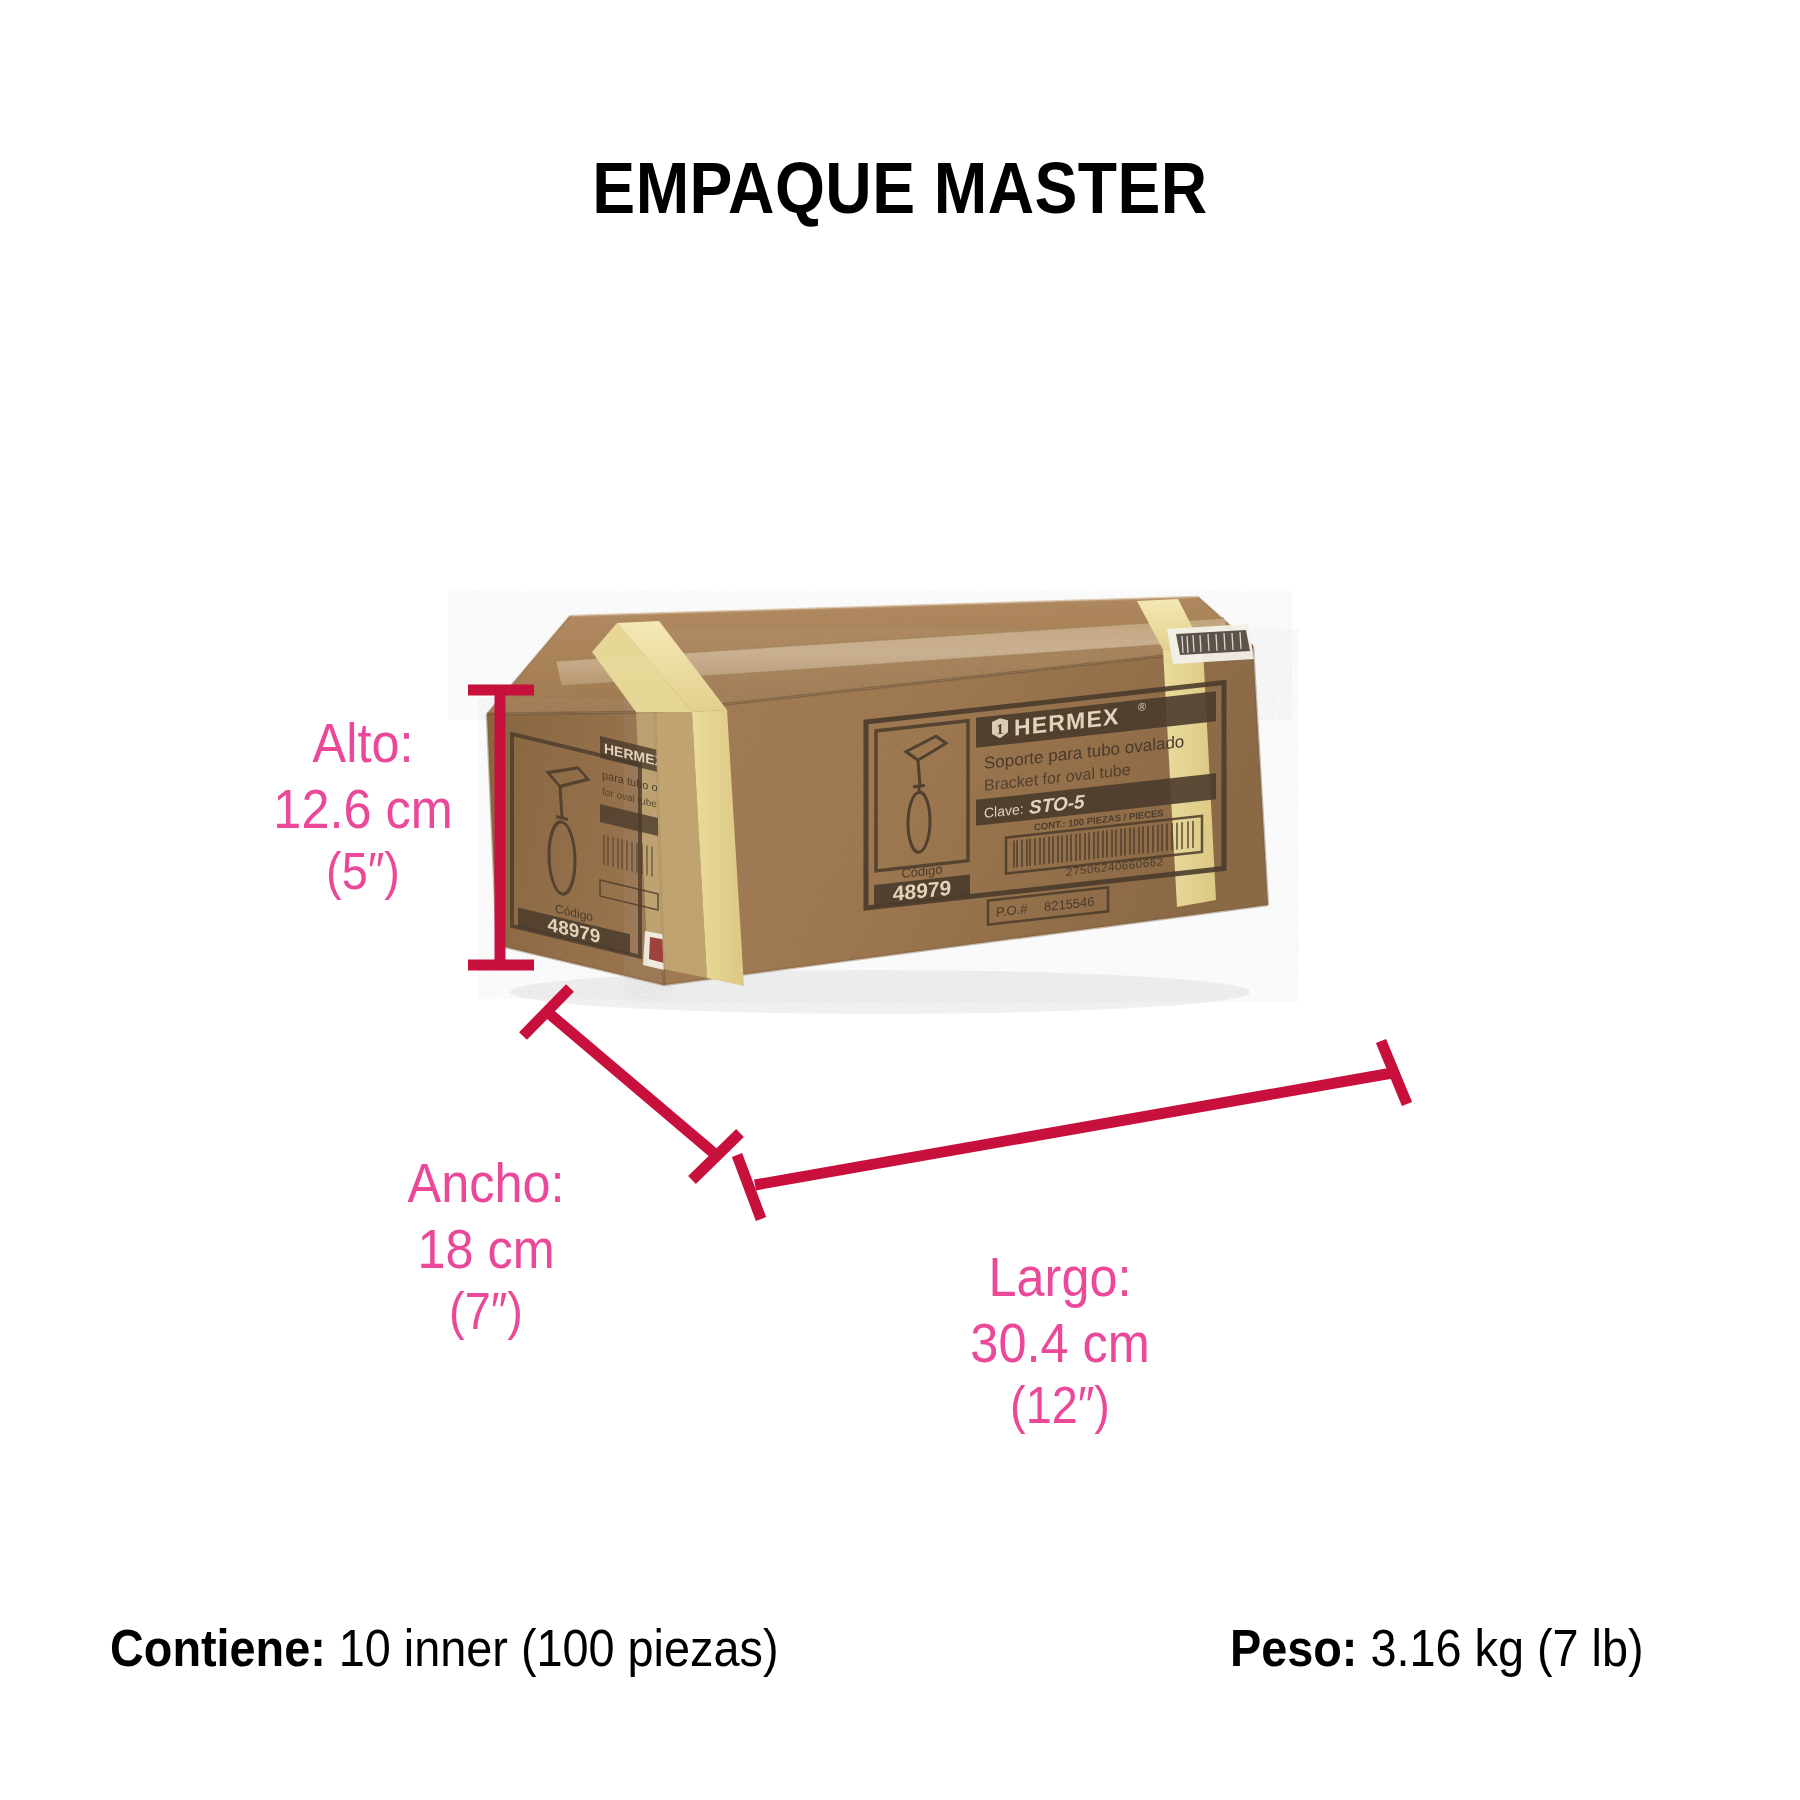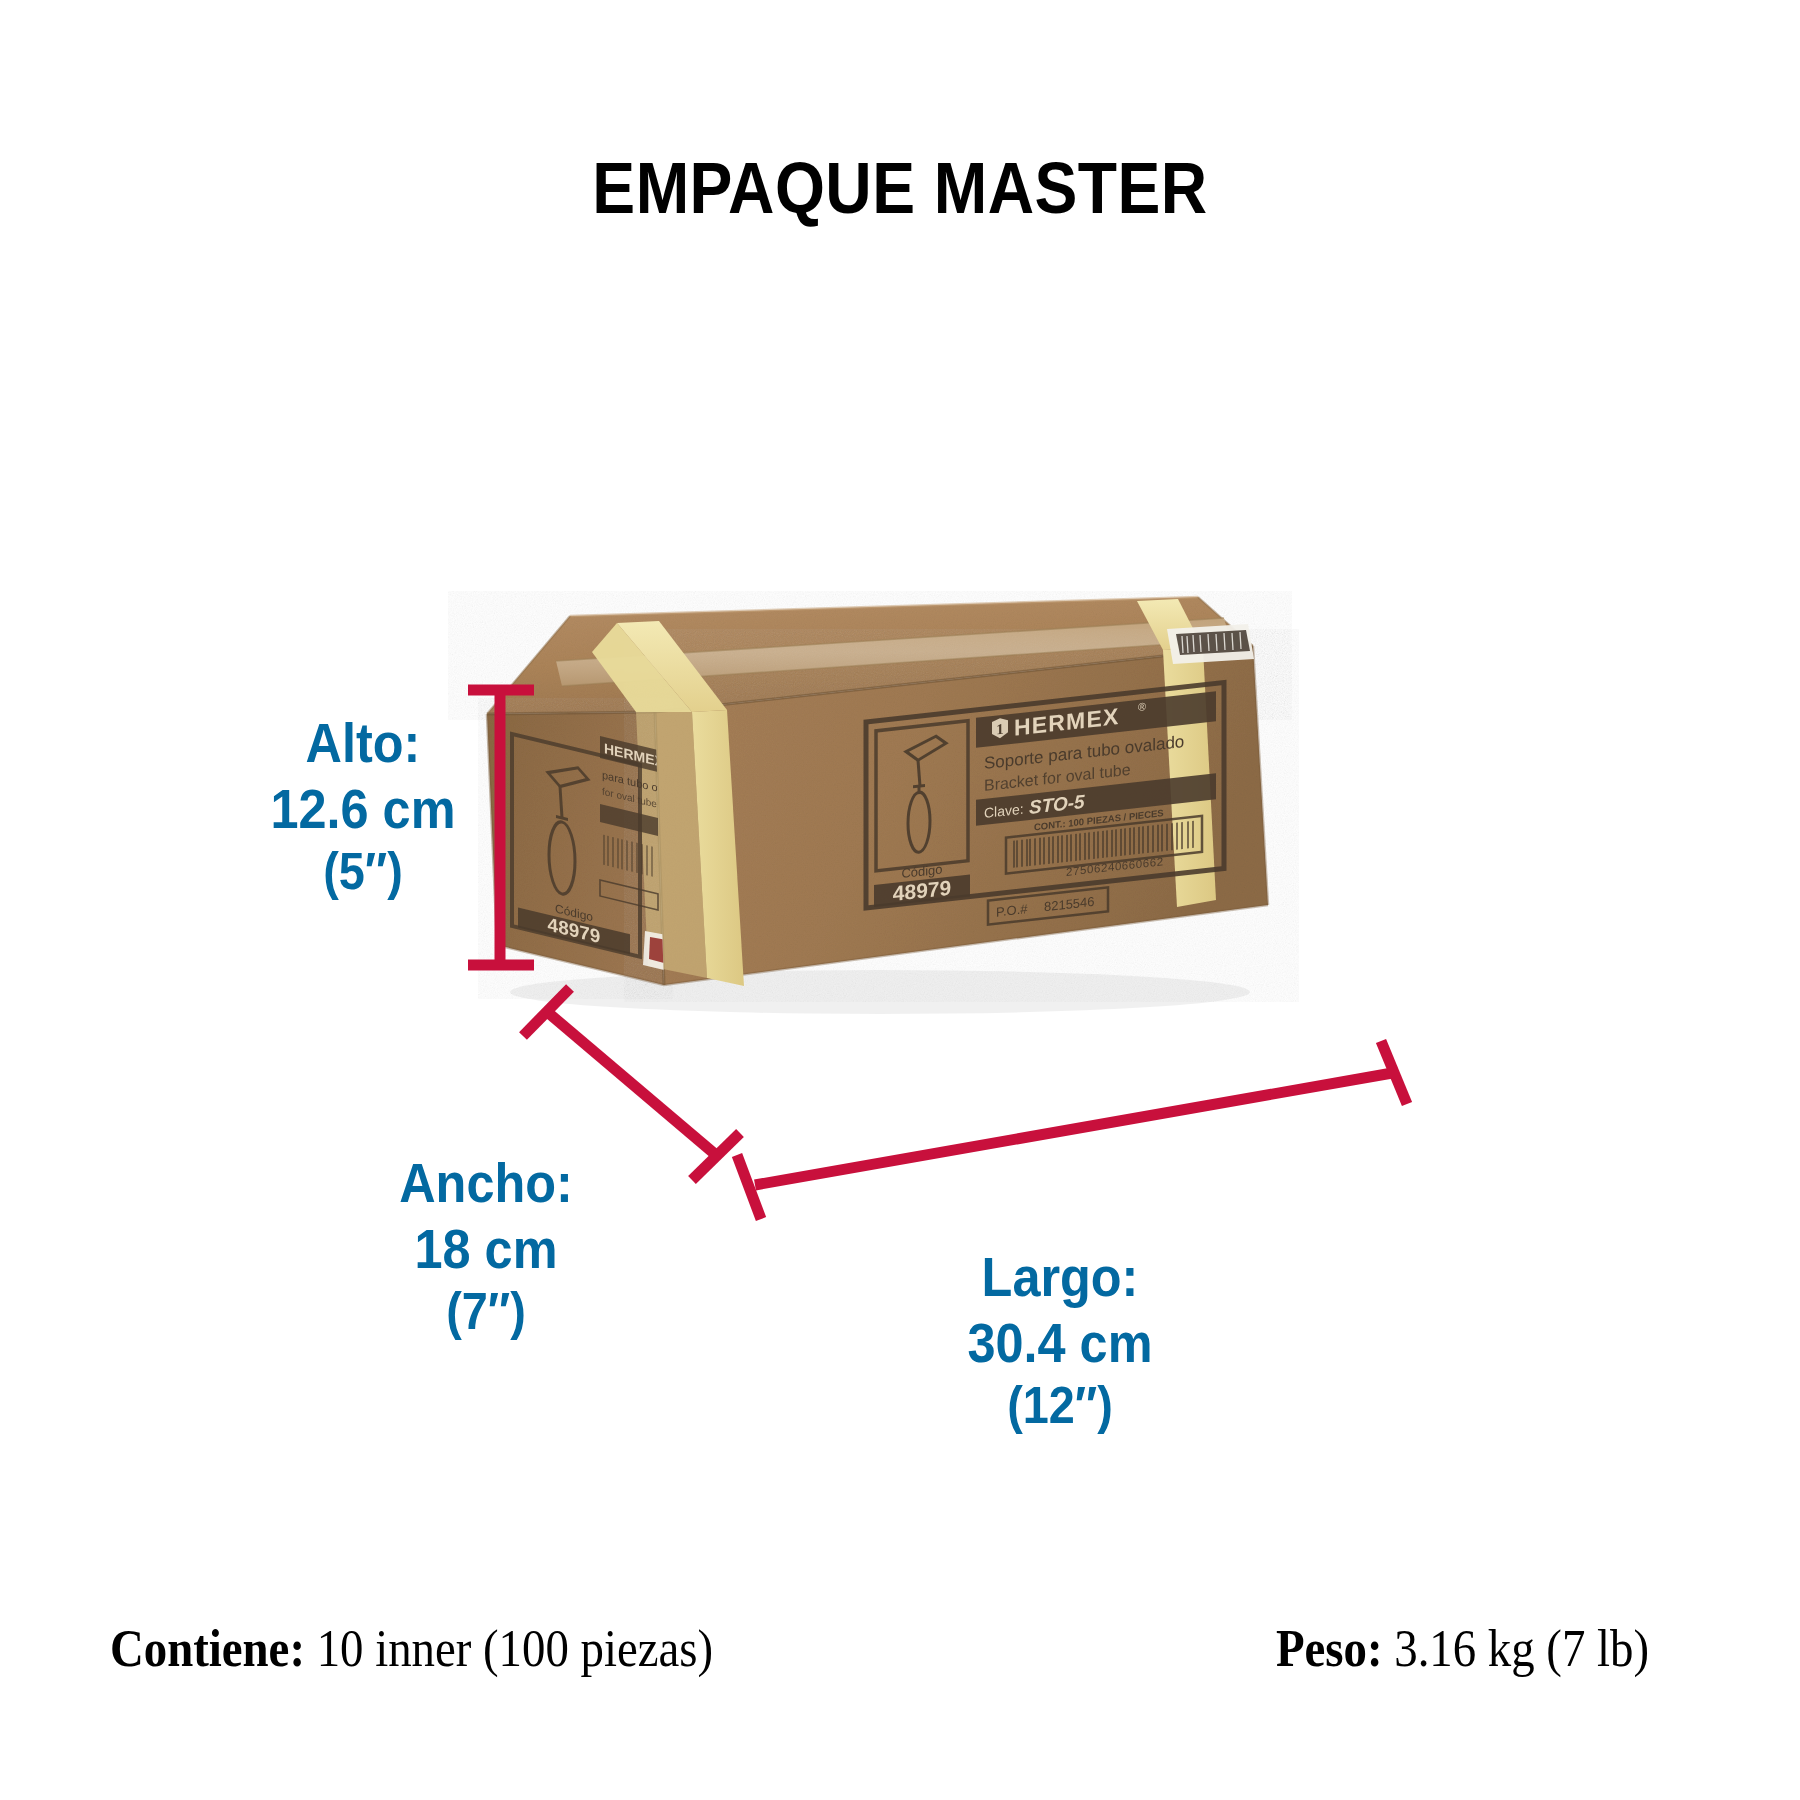--- a/index.html
+++ b/index.html
@@ -47,41 +47,41 @@
     width: 1800px;
     height: 1800px;
     overflow: visible;
   }
 
   
   .dimblock {
     position: absolute;
     text-align: center;
     font-family: "Liberation Sans", sans-serif;
-    font-weight: bold;
-    color: #0369a1;
+    font-weight: normal;
+    color: #ec4899;
     line-height: 1.17;
     white-space: nowrap;
   }
   .dimblock .ln {
     display: block;
     transform: scaleX(0.9);
   }
   .dimblock .big  { font-size: 56px; }
   .dimblock .inch { font-size: 52px; }
 
   #dim-alto  { left: 198px;  top: 710px;  width: 330px; }
   #dim-ancho { left: 311px;  top: 1150px; width: 350px; }
   #dim-largo { left: 880px;  top: 1244px; width: 360px; }
 
   
   .footer-line {
     position: absolute;
     bottom: 122px;
-    font-family: Liberation Serif, serif;
+    font-family: Liberation Sans, sans-serif;
     font-size: 52px;
     white-space: nowrap;
   }
   .footer-line .lbl { font-weight: bold; }
   .footer-line .val { font-weight: normal; }
   .footer-line .sq  { display: inline-block; transform: scaleX(0.9); transform-origin: left center; }
   #footer-contains { left: 110px; }
   #footer-weight   { right: 110px; text-align: center; }
 </style>
 </head>

